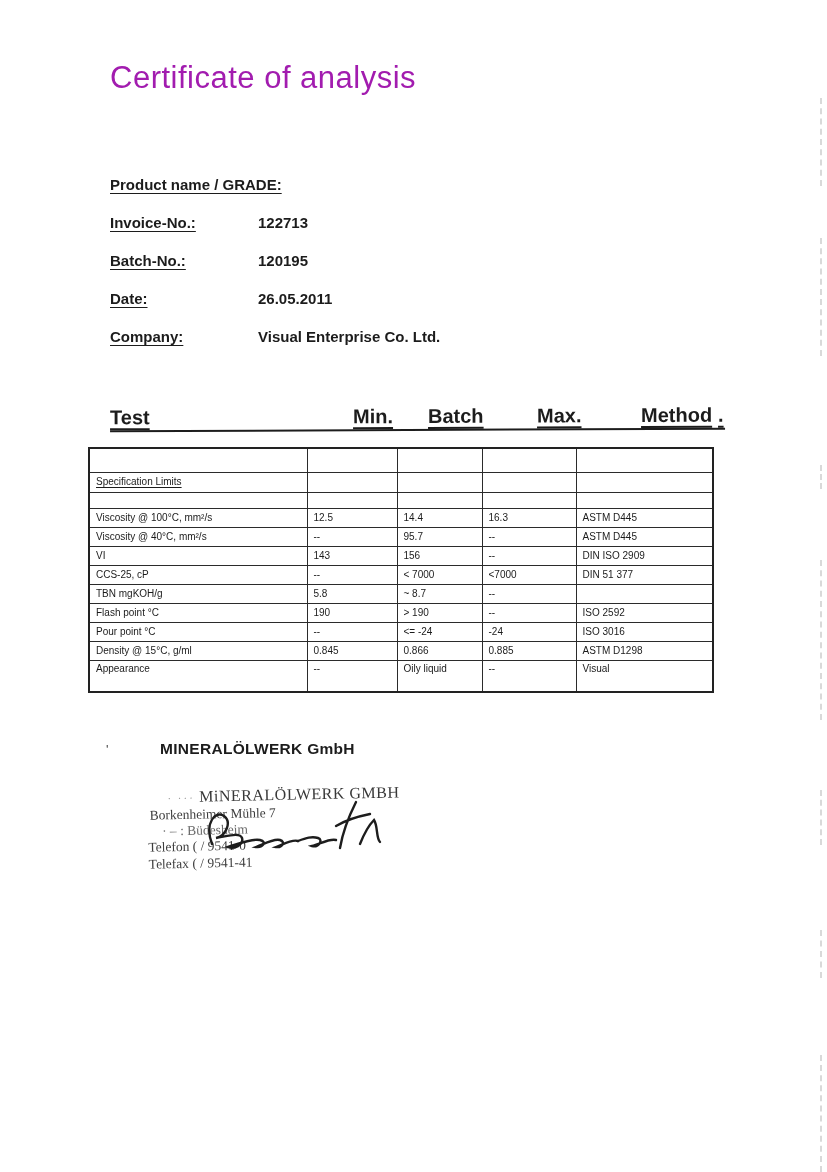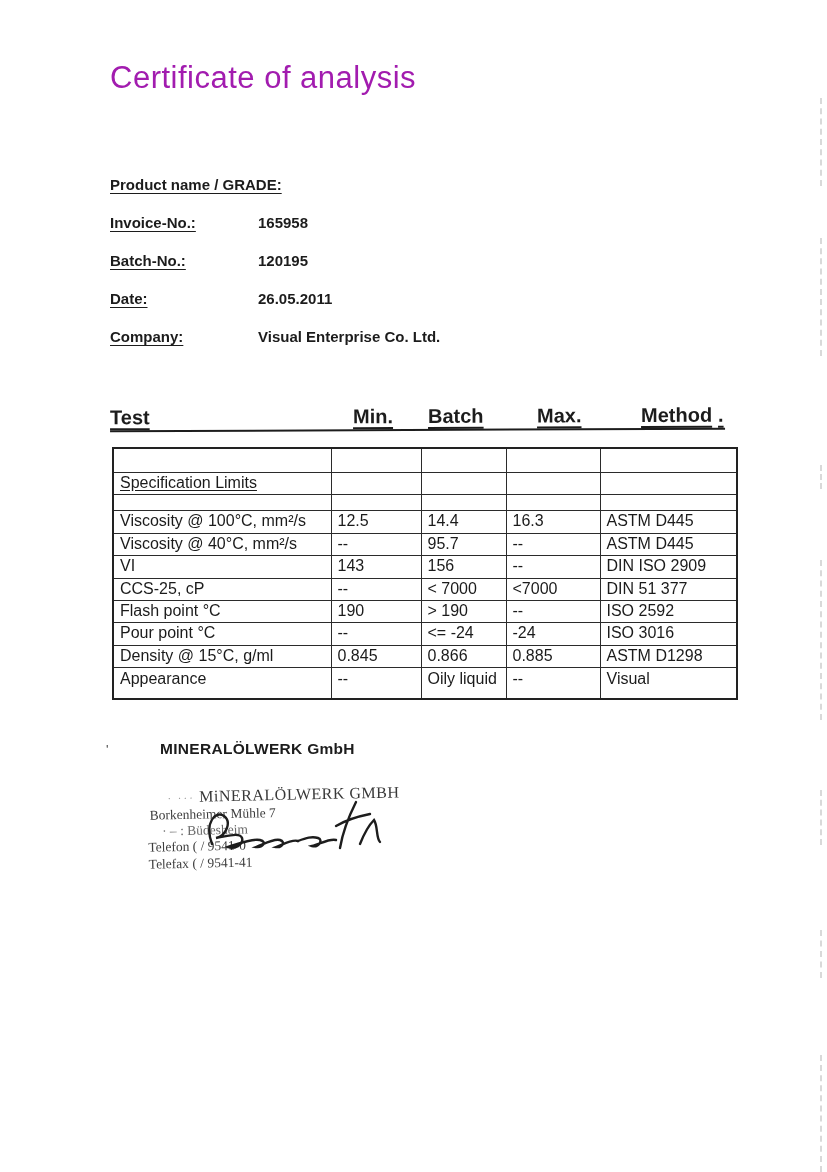--- a/index.html
+++ b/index.html
@@ -36,25 +36,25 @@
     font-size:20px;font-weight:bold;
     text-decoration:underline;text-underline-offset:4px;
   }
   .h-test{left:0;}
   .h-min{left:243px;}
   .h-batch{left:318px;}
   .h-max{left:427px;}
   .h-method{left:531px;}
   .h-period{left:608px;}
   table.spec{
-    position:absolute;left:112px;top:447px;
+    position:absolute;left:88px;top:447px;
     width:624px;
     border-collapse:collapse;
     table-layout:fixed;
-    font-size:16px;
+    font-size:10px;
     color:#1b1b1b;
   }
   table.spec td{
     border:1.6px solid #2b2b2b;
     padding:1px 6px 2px 6px;
     white-space:nowrap;
     overflow:hidden;
     vertical-align:middle;
     line-height:1.15;
   }
@@ -97,21 +97,21 @@
 <div class="page">
 
   <h1 class="title">Certificate of analysis</h1>
 
   <div class="info">
     <div class="info-row">
       <span class="info-label">Product name / GRADE:</span>
     </div>
     <div class="info-row">
       <span class="info-label">Invoice-No.:</span>
-      <span class="info-value">165958</span>
+      <span class="info-value">122713</span>
     </div>
     <div class="info-row">
       <span class="info-label">Batch-No.:</span>
       <span class="info-value">120195</span>
     </div>
     <div class="info-row">
       <span class="info-label">Date:</span>
       <span class="info-value">26.05.2011</span>
     </div>
     <div class="info-row">
@@ -181,20 +181,27 @@
         <td>DIN ISO 2909</td>
       </tr>
       <tr class="r-data">
         <td>CCS-25, cP</td>
         <td>--</td>
         <td>&lt; 7000</td>
         <td>&lt;7000</td>
         <td>DIN 51 377</td>
       </tr>
       <tr class="r-data">
+        <td>TBN mgKOH/g</td>
+        <td>5.8</td>
+        <td>~ 8.7</td>
+        <td>--</td>
+        <td></td>
+      </tr>
+      <tr class="r-data">
         <td>Flash point °C</td>
         <td>190</td>
         <td>&gt; 190</td>
         <td>--</td>
         <td>ISO 2592</td>
       </tr>
       <tr class="r-data">
         <td>Pour point °C</td>
         <td>--</td>
         <td>&lt;= -24</td>

